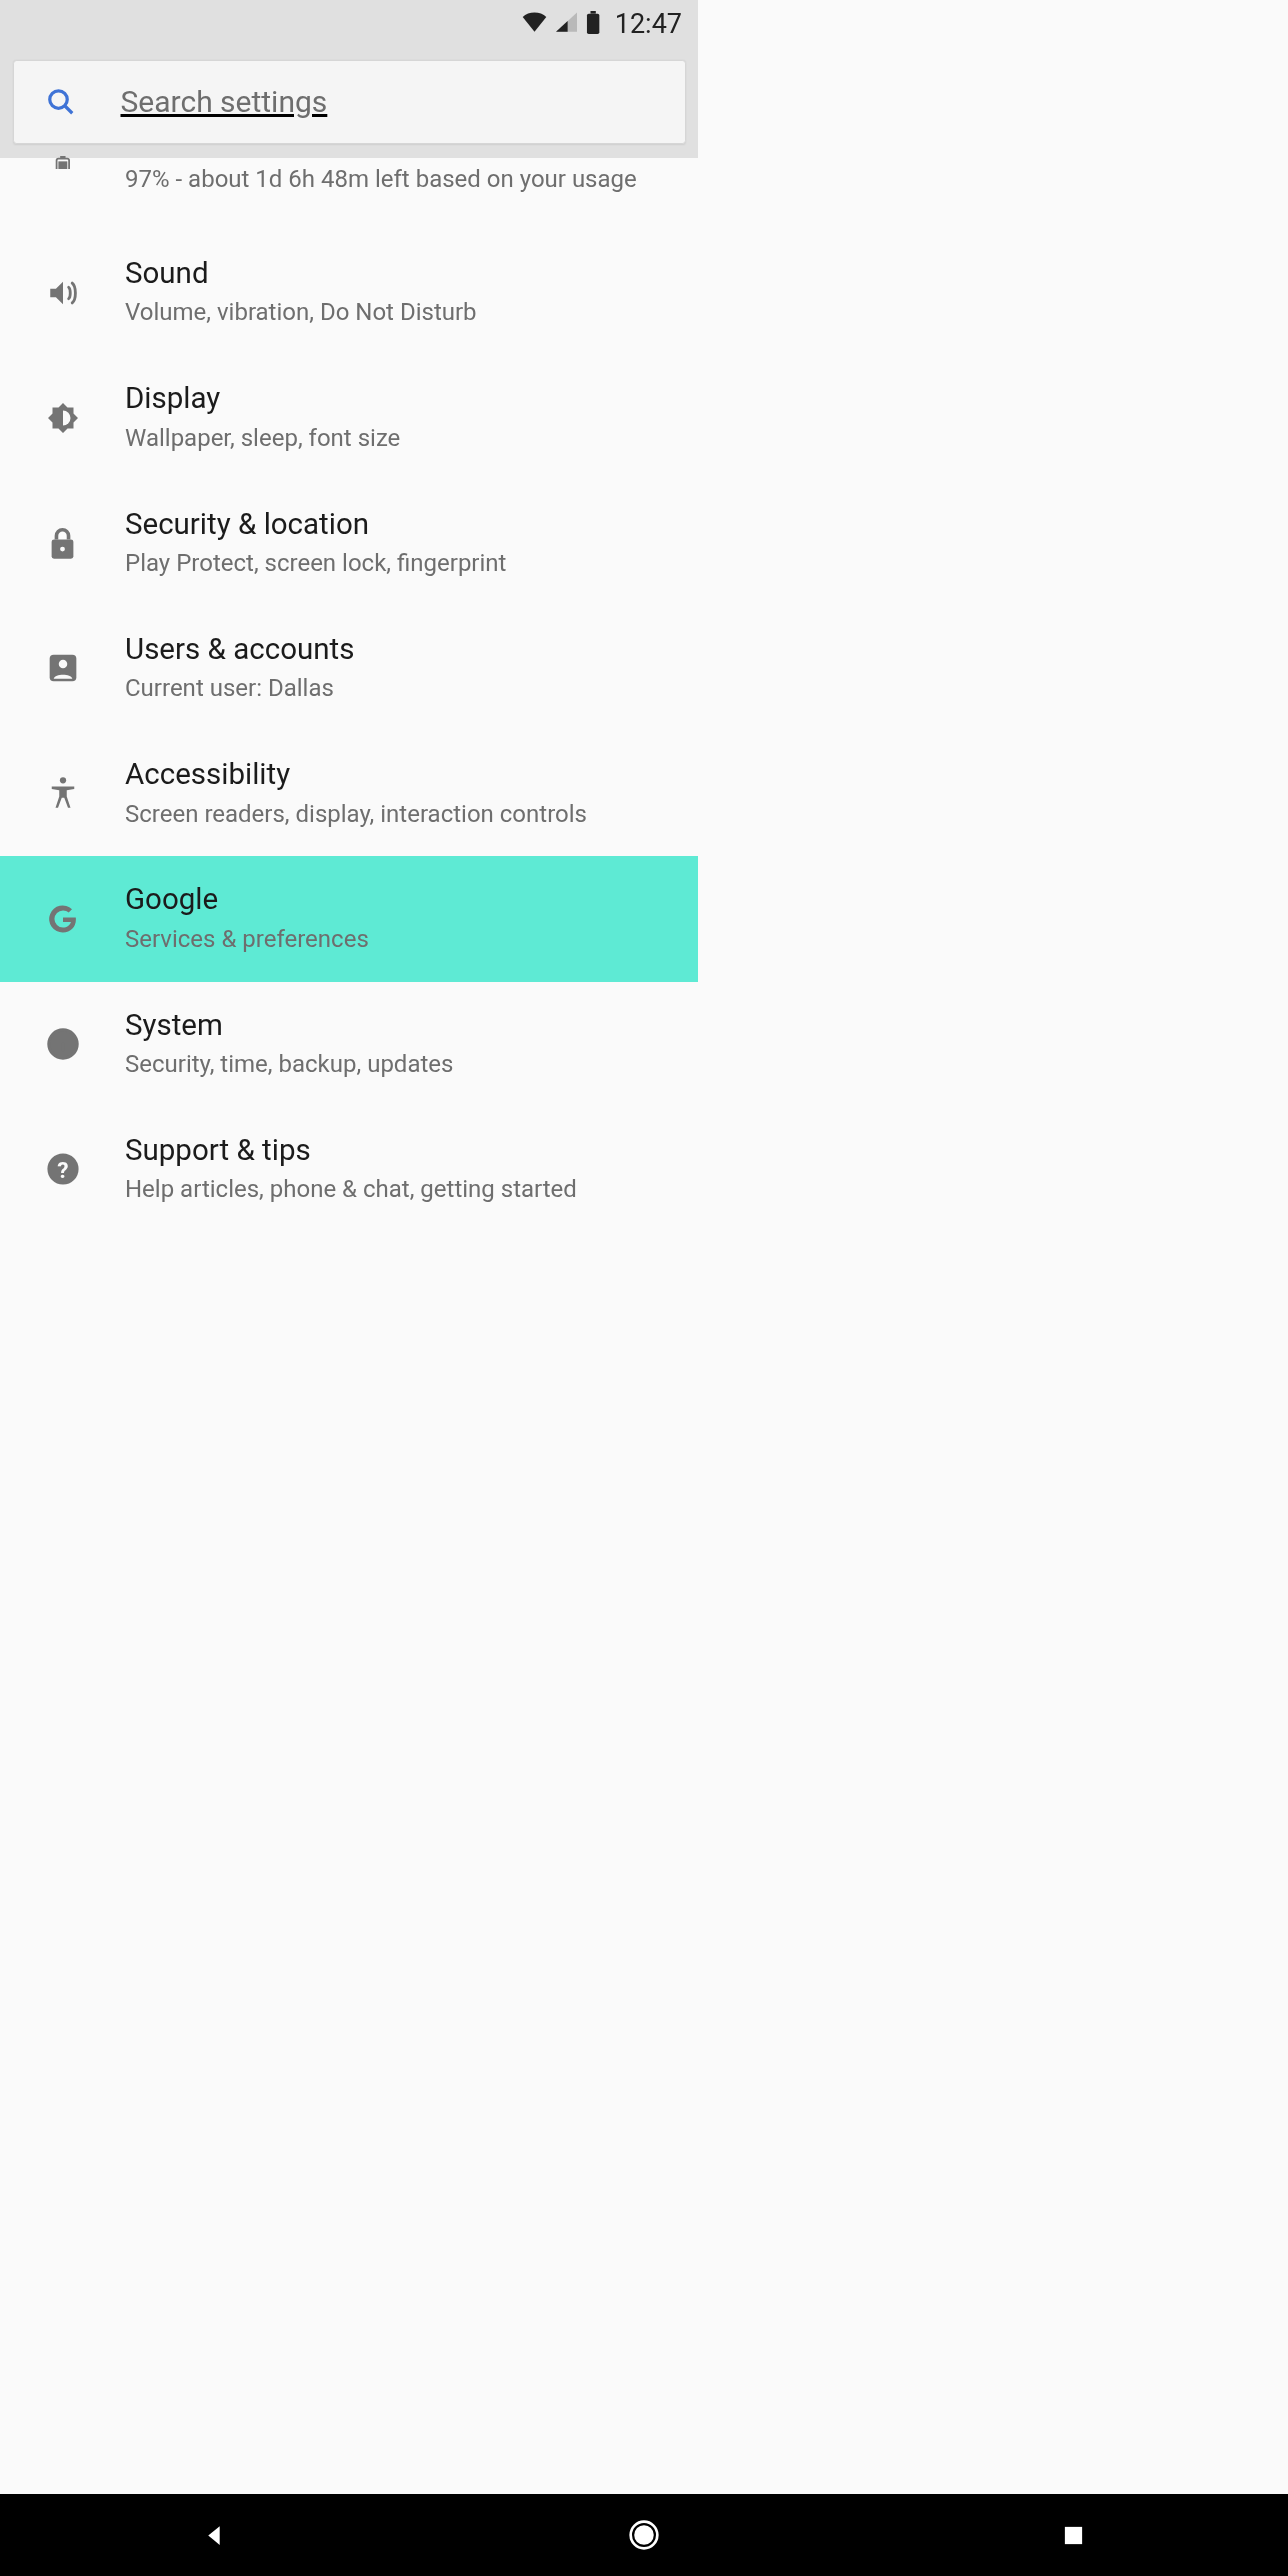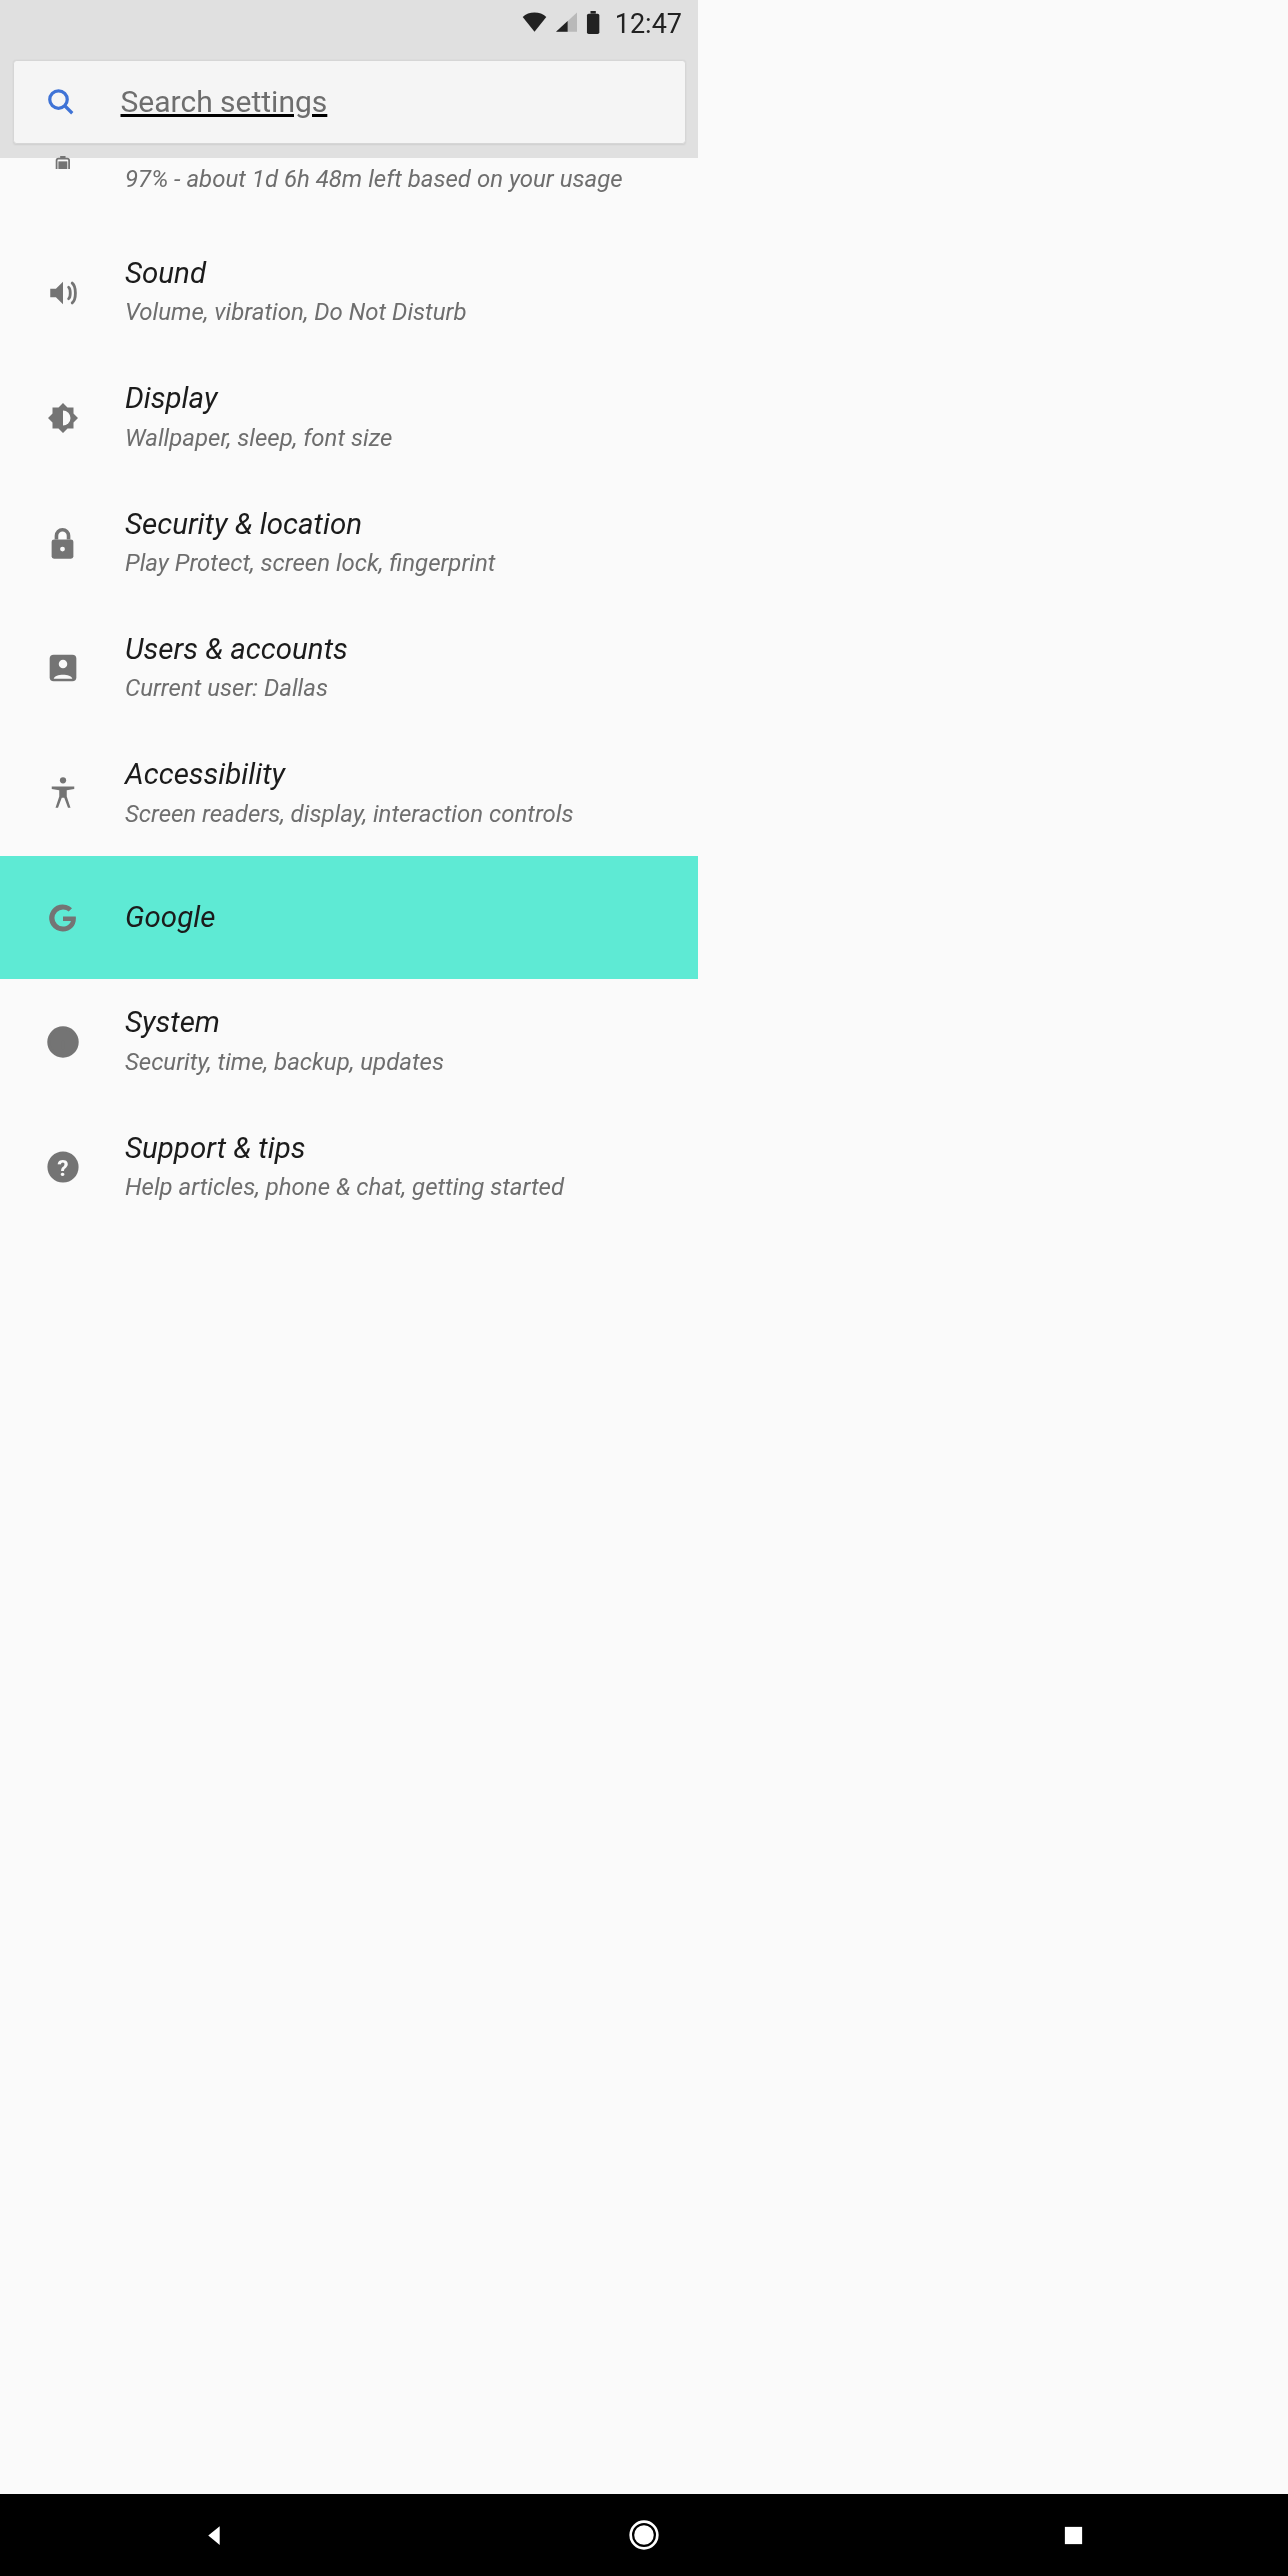--- a/index.html
+++ b/index.html
@@ -62,21 +62,21 @@
   }
   .row.battery { min-height: 72px; padding-top: 0; align-items: flex-start; }
   .row.selected { background: #5eead4; }
   .row .icon-col {
     width: 125px;
     display: flex;
     justify-content: center;
     align-items: center;
   }
   .row .icon-col svg { fill: #747474; }
-  .row .text-col { flex: 1; padding-right: 21.5px; font-style: italic; }
+  .row .text-col { flex: 1; padding-right: 21.5px; }
   .row .title {
     font-size: 29.5px;
     color: #1b1b1b;
     line-height: 1.25;
   }
   .row .subtitle {
     font-size: 24px;
     color: #6e6e6e;
     line-height: 1.45;
     margin-top: 3.6px;
@@ -214,20 +214,21 @@
       </div>
     </div>
     <div class="row selected">
       <div class="icon-col">
         <svg width="36" height="36" viewBox="0 0 24 24" fill="#747474">
           <path d="M21 11h-9v3h5.3c-.7 2.3-2.7 3.7-5.3 3.7A5.7 5.7 0 1 1 12 6.3c1.5 0 2.8.5 3.8 1.4l2.2-2.2A9 9 0 1 0 12 21c5 0 8.6-3.5 8.6-8.6 0-.5 0-.9-.1-1.4z"></path>
         </svg>
       </div>
       <div class="text-col">
         <div class="title">Google</div>
+        <div class="subtitle">Services &amp; preferences</div>
       </div>
     </div>
     <div class="row">
       <div class="icon-col">
         <svg width="34" height="34" viewBox="0 0 24 24" fill="none" stroke="#747474" stroke-width="2.2">
           <circle cx="12" cy="12" r="10"></circle>
           <line x1="12" y1="7" x2="12" y2="7"></line>
           <line x1="12" y1="11" x2="12" y2="17"></line>
         </svg>
       </div>

